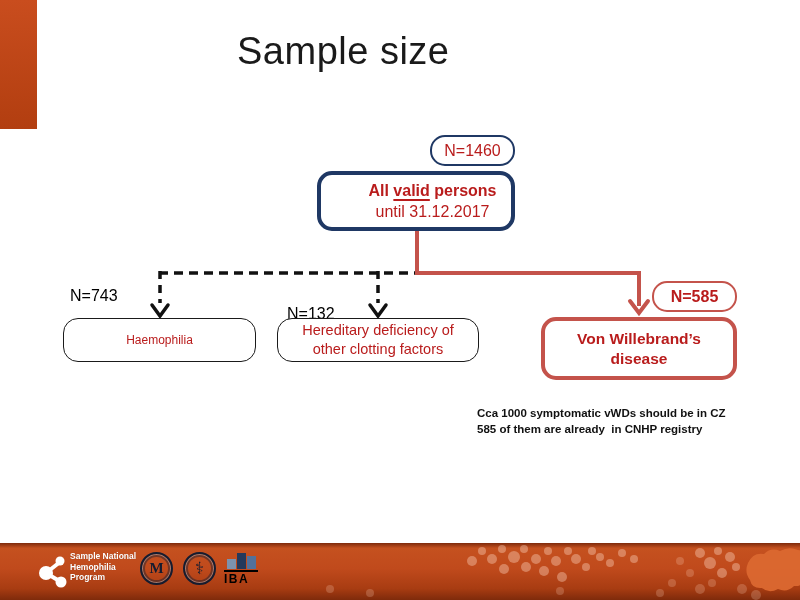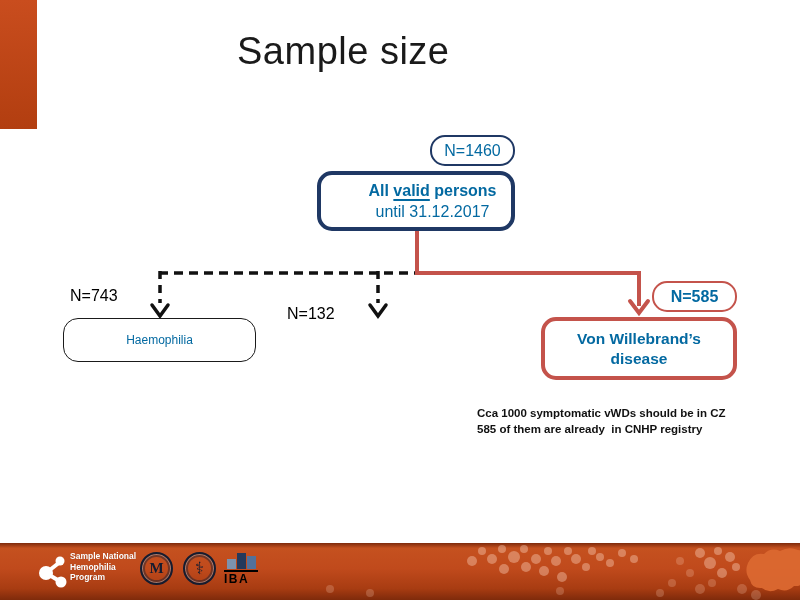--- a/index.html
+++ b/index.html
@@ -25,21 +25,21 @@
     font-size:38px; line-height:46px; font-weight:400; color:#1a1a1a;
     letter-spacing:0.5px; white-space:pre;
   }
   
   .connectors{
     position:absolute; left:0; top:0; width:800px; height:600px;
     pointer-events:none;
   }
   
   .box{
-    position:absolute; background:#fff; color:#0369a1;
+    position:absolute; background:#fff; color:#b91c1c;
     display:flex; flex-direction:column; align-items:center; justify-content:center;
     text-align:center;
     border-radius:15px;
   }
   .keep-space{ white-space:pre; }
   #n1460-box{ left:430px; top:135px; width:85px; height:31px; border:2px solid var(--navy); font-size:16px; }
   #main-box{ left:317px; top:171px; width:198px; height:60px; border:4px solid var(--navy); font-size:16px; line-height:21px;padding-left:33px; }
   #main-box .bold{ font-weight:bold; }
   #main-box .uline{ text-decoration:underline; text-decoration-thickness:2px; text-underline-offset:3px; }
   #haemophilia-box{ left:63px; top:318px; width:193px; height:44px; border:1.5px solid #1a1a1a; font-size:12px; }
@@ -122,20 +122,24 @@
     <div>until 31.12.2017</div>
   </div>
 
   <div class="count-label" id="n743-label">N=743</div>
   <div class="count-label" id="n132-label">N=132</div>
 
   <div class="box" id="haemophilia-box">
     <span>Haemophilia</span>
   </div>
 
+  <div class="box" id="hereditary-box">
+    <div>Hereditary deficiency of</div>
+    <div>other clotting factors</div>
+  </div>
 
   <div class="box" id="n585-box">
     <span>N=585</span>
   </div>
 
   <div class="box" id="vwd-box">
     <div>Von Willebrand’s</div>
     <div>disease</div>
   </div>
 

